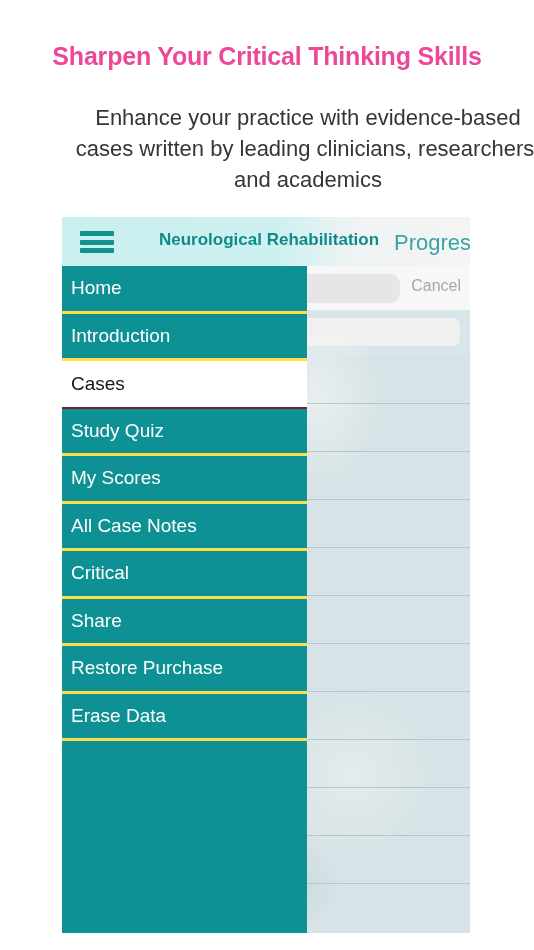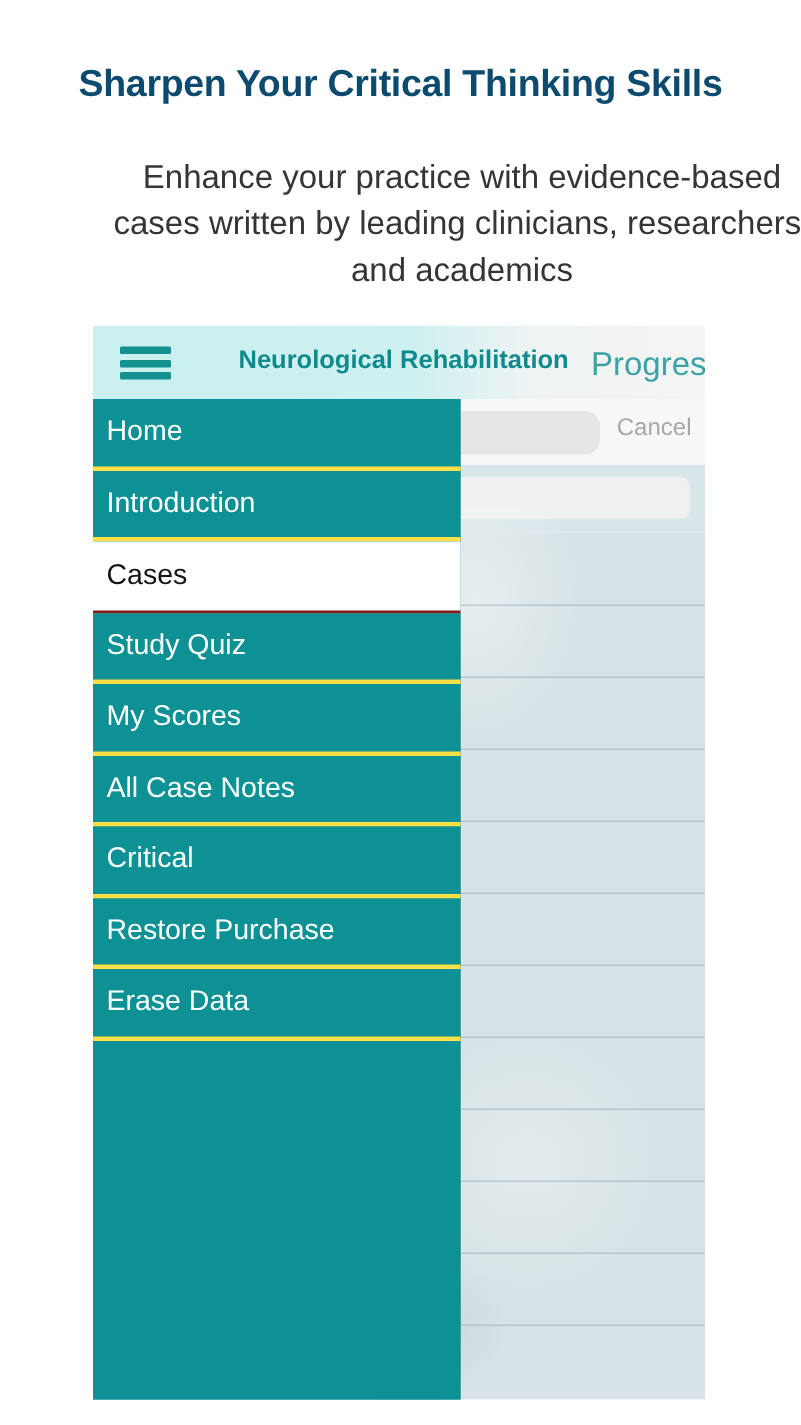--- a/index.html
+++ b/index.html
@@ -21,21 +21,21 @@
 
   
   .headline {
     position: absolute;
     top: 42px;
     left: 0;
     width: 534px;
     text-align: center;
     font-size: 25px;
     font-weight: bold;
-    color: #0c4a6e;
+    color: #ec4899;
     letter-spacing: -0.2px;
   }
 
   .subhead {
     position: absolute;
     top: 102px;
     left: 50%;
     transform: translateX(-50%);
     width: 480px;
     text-align: center;
@@ -330,20 +330,23 @@
           <div class="drawer-item">
             <span class="label">My Scores</span>
           </div>
           <div class="drawer-item">
             <span class="label">All Case Notes</span>
           </div>
           <div class="drawer-item">
             <span class="label">Critical</span>
           </div>
           <div class="drawer-item">
+            <span class="label">Share</span>
+          </div>
+          <div class="drawer-item">
             <span class="label">Restore Purchase</span>
           </div>
           <div class="drawer-item">
             <span class="label">Erase Data</span>
           </div>
           <div class="drawer-filler"></div>
         </div>
     </div>
 
   </div>

